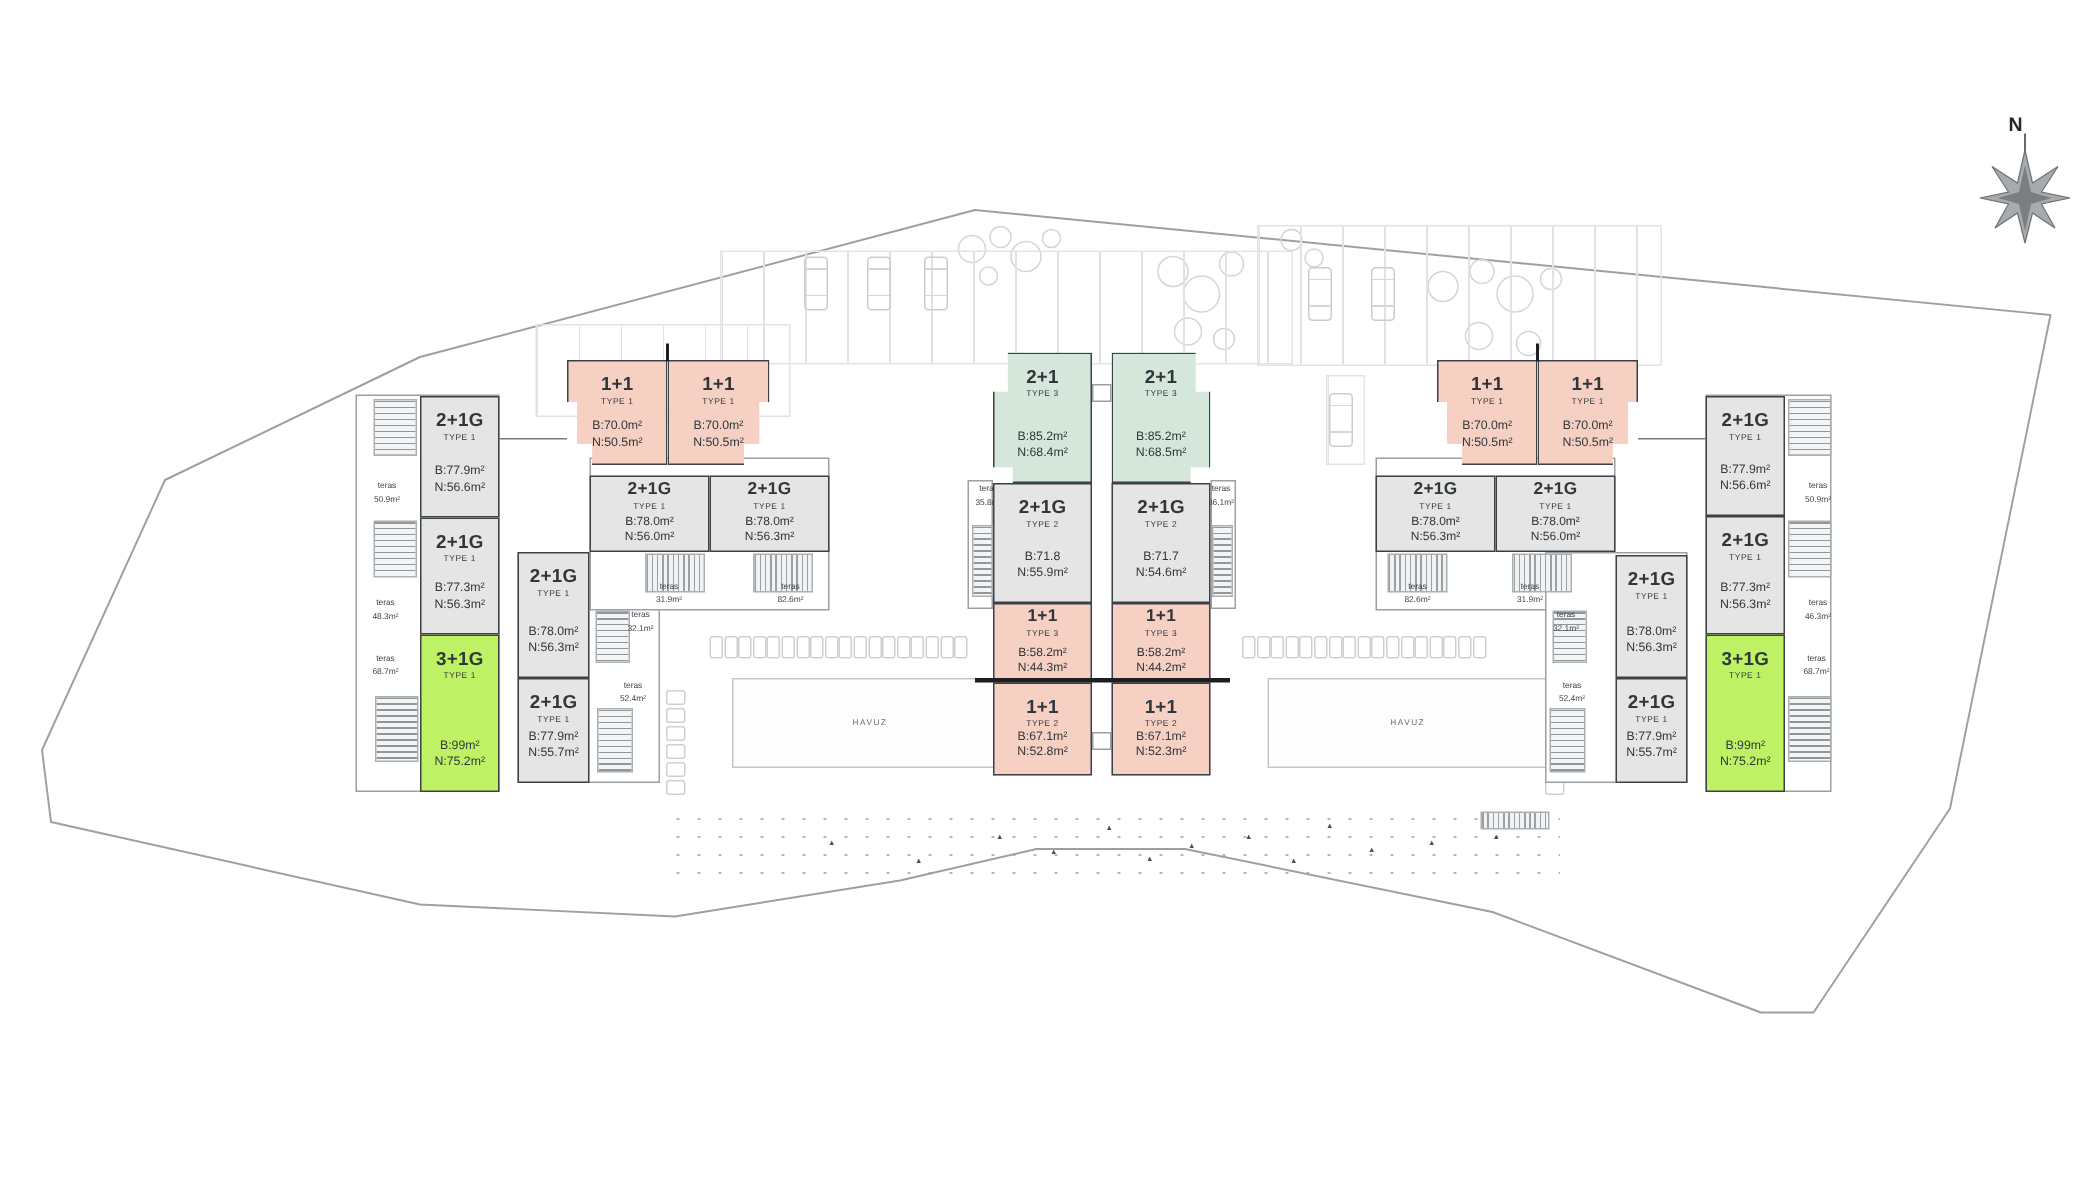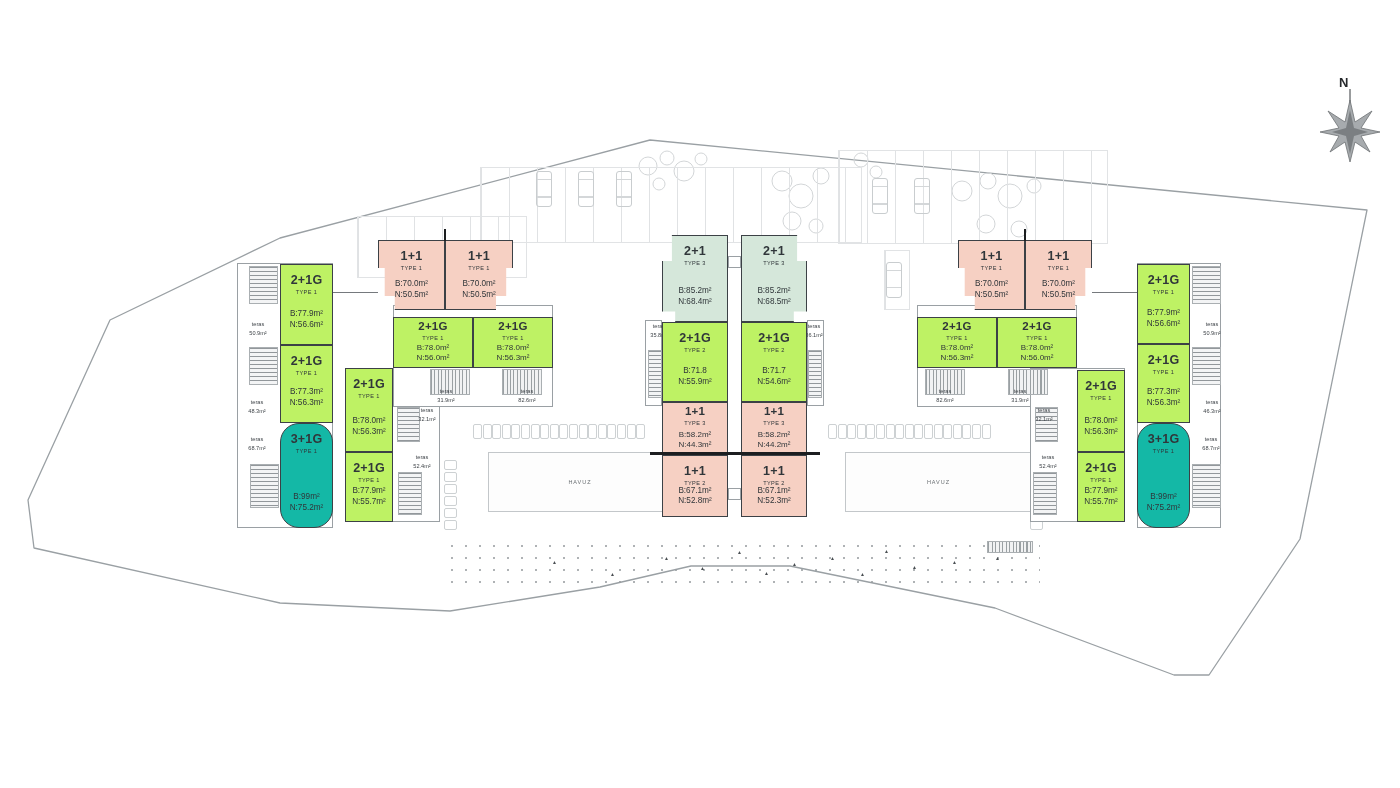--- a/index.html
+++ b/index.html
@@ -20,24 +20,24 @@
   .tri{position:absolute;z-index:1;font-size:5px;color:#4a4f53;line-height:1;}
   .box{position:absolute;z-index:2;border:1px solid #9aa0a4;background:#ffffff;box-sizing:border-box;}
   .stairs{position:absolute;z-index:3;box-sizing:border-box;border:1px solid #aaafb2;
         background:repeating-linear-gradient(180deg,#92979b 0 1px,#f3f4f5 1px 4px);}
   .stairs.v{background:repeating-linear-gradient(90deg,#9aa0a3 0 1px,#f1f2f3 1px 3.5px);}
   .teras{position:absolute;z-index:4;text-align:center;font-size:5.6px;line-height:1.55;color:#3f4449;transform:translate(-50%,-50%);}
   .cline{position:absolute;z-index:4;background:#75797d;}
   .cline.dark{background:#1c1e20;z-index:6;}
   .unit{position:absolute;z-index:5;box-sizing:border-box;border:1.5px solid #3c4146;
         display:flex;flex-direction:column;align-items:center;text-align:center;color:#30363a;}
-  .unit.mint{background:#bef264;}
+  .unit.mint{background:#e5e5e5;}
   .unit.green{background:#d5e7da;}
   .unit.pink{background:#f6d0c3;}
-  .unit.blue{background:#14b8a6;border-radius:19px;}
+  .unit.blue{background:#bef264;}
   .u-name{margin-top:9px;font-size:12.5px;font-weight:700;line-height:1;letter-spacing:.2px;}
   .u-type{font-size:5.6px;letter-spacing:.4px;margin-top:2px;}
   .u-areas{margin-top:auto;margin-bottom:13px;font-size:8.2px;line-height:1.32;}
   .unit.compact .u-name{margin-top:3px;font-size:11.5px;}
   .unit.compact .u-areas{margin-bottom:3px;font-size:8px;}
   .unit.pair .u-areas{margin-bottom:8px;}
   #floor-title{position:absolute;z-index:10;left:596px;top:657px;width:210px;text-align:center;
         font-size:23px;font-weight:600;letter-spacing:2.2px;color:#2e8f93;}
   #compass{position:absolute;z-index:10;left:1312px;top:66px;}
 </style>

